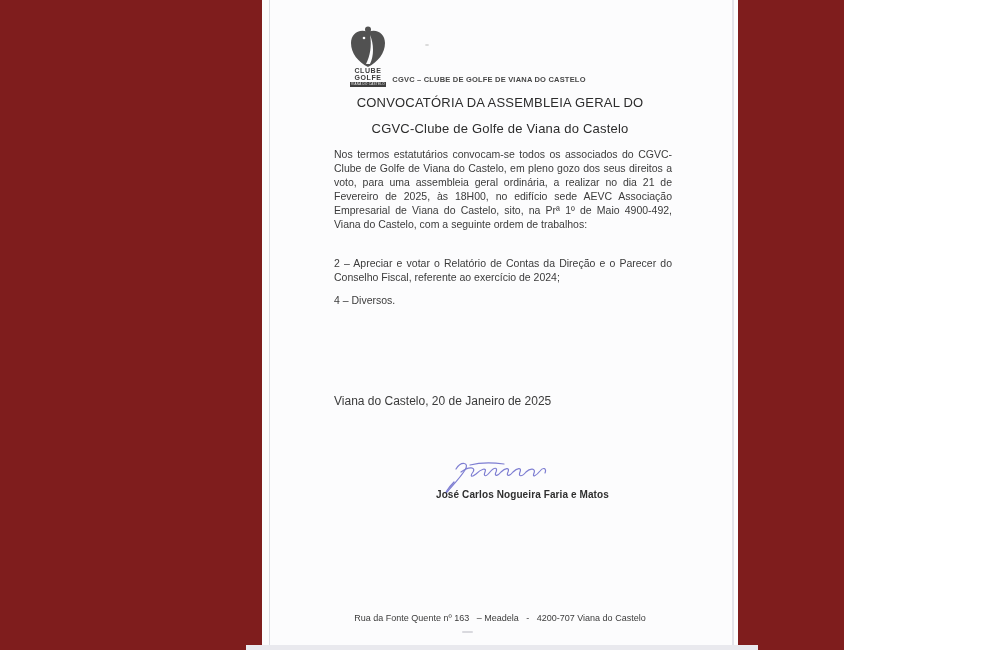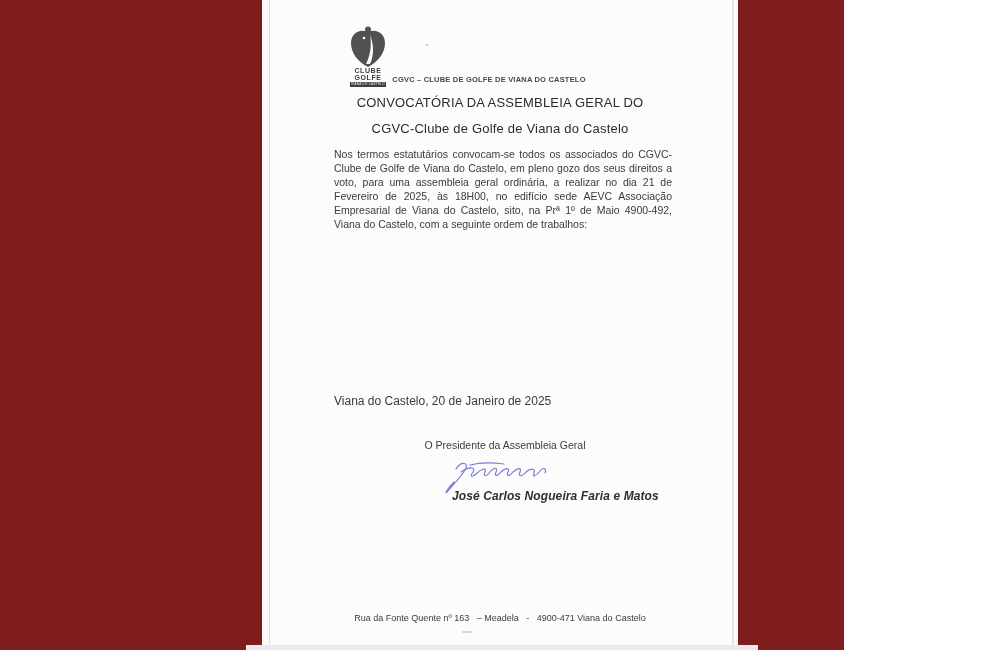--- a/index.html
+++ b/index.html
@@ -83,22 +83,22 @@
   .president-line {
     position: absolute; left: 0; right: 0; top: 439px;
     text-align: center; transform: translateX(5px);
     font-size: 10.5px; color: #3b3b3b;
   }
 
   .signature-scribble {
     position: absolute; left: 178px; top: 459px;
   }
   .signature-name {
-    position: absolute; left: 190px; top: 489px;
-    font-size: 12px; font-style: italic; font-weight: 700;
+    position: absolute; left: 174px; top: 489px;
+    font-size: 10px; font-weight: 700;
     color: #2f2f2f; letter-spacing: 0.1px;
   }
 
   .footer {
     position: absolute; left: 0; right: 0; top: 586px;
     text-align: center;
     font-size: 9px; line-height: 13px; color: #3c3c3c;
     white-space: pre-wrap;
   }
 
@@ -132,41 +132,42 @@
     <div class="scan-dot"></div>
 
     <div class="org-line">CGVC – CLUBE DE GOLFE DE VIANA DO CASTELO</div>
 
     <div class="doc-title l1">CONVOCATÓRIA DA ASSEMBLEIA GERAL DO</div>
     <div class="doc-title l2">CGVC-Clube de Golfe de Viana do Castelo</div>
 
     <div class="body-text intro">Nos termos estatutários convocam-se todos os associados do CGVC-Clube de Golfe de Viana do Castelo, em pleno gozo dos seus direitos a voto, para uma assembleia geral ordinária, a realizar no dia 21 de Fevereiro de 2025, às 18H00, no edifício sede AEVC Associação Empresarial de Viana do Castelo, sito, na Prª 1º de Maio 4900-492, Viana do Castelo, com a seguinte ordem de trabalhos:</div>
 
     <div class="body-text agenda">
+      <div class="item">2 – Apreciar e votar o Relatório de Contas da Direção e o Parecer do Conselho Fiscal, referente ao exercício de 2024;</div>
+      <div class="item">4 – Diversos.</div>
     </div>
 
 
     <div class="dateline">Viana do Castelo, 20 de Janeiro de 2025</div>
 
-    <div class="president-line">O Presidente da Assembleia Geral</div>
 
     <div class="signature-scribble">
       <svg width="112" height="36" viewBox="0 0 112 36">
         <g fill="none" stroke="#7e7ed2" stroke-width="1.2" stroke-linecap="round">
           <path d="M16,10 C21,2 30,3 25,11 C20,19 13,26 7,33 C4,36 8,29 14,23"></path>
           <path d="M21,13 C29,7 36,8 33,13 C30,17 31,19 36,15 C41,10 47,8 45,13 C43,18 46,18 50,13 C54,8 58,8 56,13 C54,17 57,18 61,13 C65,9 70,8 68,13 C66,17 69,18 73,13 C77,9 82,8 80,13 C78,18 82,18 86,13 C90,9 96,9 94,14 C92,19 96,17 100,12 C103,8 107,9 105,14"></path>
           <path d="M30,6 C42,3 56,4 64,5"></path>
         </g>
       </svg>
     </div>
 
     <div class="signature-name">José Carlos Nogueira Faria e Matos</div>
 
     <div class="footer">
-      <div>Rua da Fonte Quente nº 163   – Meadela   -   4900-471 Viana do Castelo</div>
+      <div>Rua da Fonte Quente nº 163   – Meadela   -   4200-707 Viana do Castelo</div>
       
     </div>
 
     <div class="smudge"></div>
   </div>
 
   <div class="bottom-band"></div>
 </div>
 
 </body></html>

